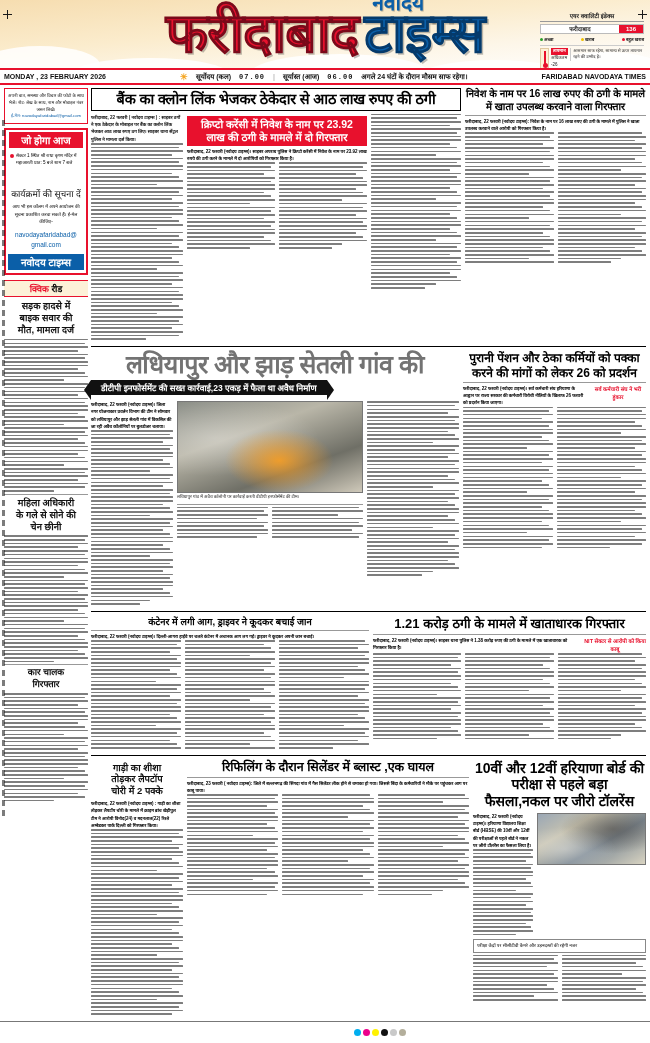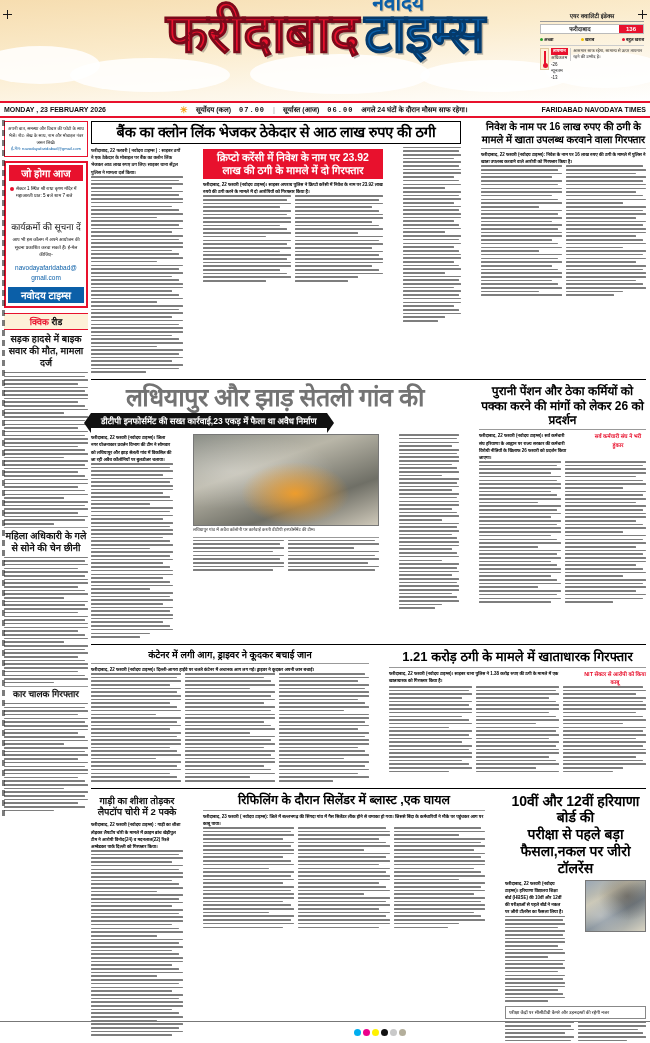--- a/index.html
+++ b/index.html
@@ -7,21 +7,21 @@
     width: 650px; height: 1043px;
     background: #ffffff;
     font-family: "Liberation Sans", sans-serif;
     overflow: hidden;
   }
   .page { position: relative; width: 650px; height: 1043px; background: #fff; }
 
   
   .masthead {
     position: relative;
-    height: 101px;
+    height: 68px;
     background: linear-gradient(175deg,#f6ddb0 0%, #fbeccd 42%, #fdf6e8 70%, #ffffff 100%);
     overflow: hidden;
   }
   .cloud {
     position: absolute; background: #ffffff; border-radius: 50%;
     opacity: .85;
   }
   .reg-mark { position:absolute; width:9px; height:9px; }
   .reg-mark:before, .reg-mark:after {
     content:""; position:absolute; background:#1a1a1a;
@@ -148,26 +148,26 @@
     background: #0b5fa8; color: #fff; text-align: center; font-weight: bold;
     font-size: 10px; padding: 1px 0; margin: 3px 2px 0;
   }
   .quick-tab {
     background: #fdf1d8; border-top: 1px solid #e8112d; border-bottom: 1px solid #e8112d;
     text-align: center; font-size: 9px; font-weight: bold; padding: 1px 0; margin-bottom: 3px;
   }
   .quick-tab b { color: #e8112d; }
   .lhead {
     text-align: center; font-weight: bold; font-size: 9.5px; line-height: 1.25;
-    color: #111; margin: 2px 0 3px;
+    color: #111; margin: 2px 12px 3px;
   }
   .lhead.sm { font-size: 9px; }
 
   
-  .row { display: flex; gap: 20px; }
+  .row { display: flex; gap: 4px; }
   .cell { flex: 1; }
   .hl-box { border: 1px solid #000; padding: 2px 3px; margin-bottom: 3px; }
   .hl-1 {
     font-size: 14.5px; font-weight: bold; color: #000; text-align: center;
     line-height: 1.15; letter-spacing: -.2px;
   }
   .hl-2 { font-size: 12px; font-weight: bold; text-align: center; line-height: 1.2; }
   .hl-3 { font-size: 10px; font-weight: bold; text-align: center; line-height: 1.25; }
   .hl-huge {
     font-size: 25px; font-weight: bold; text-align: center; line-height: 1.08;

